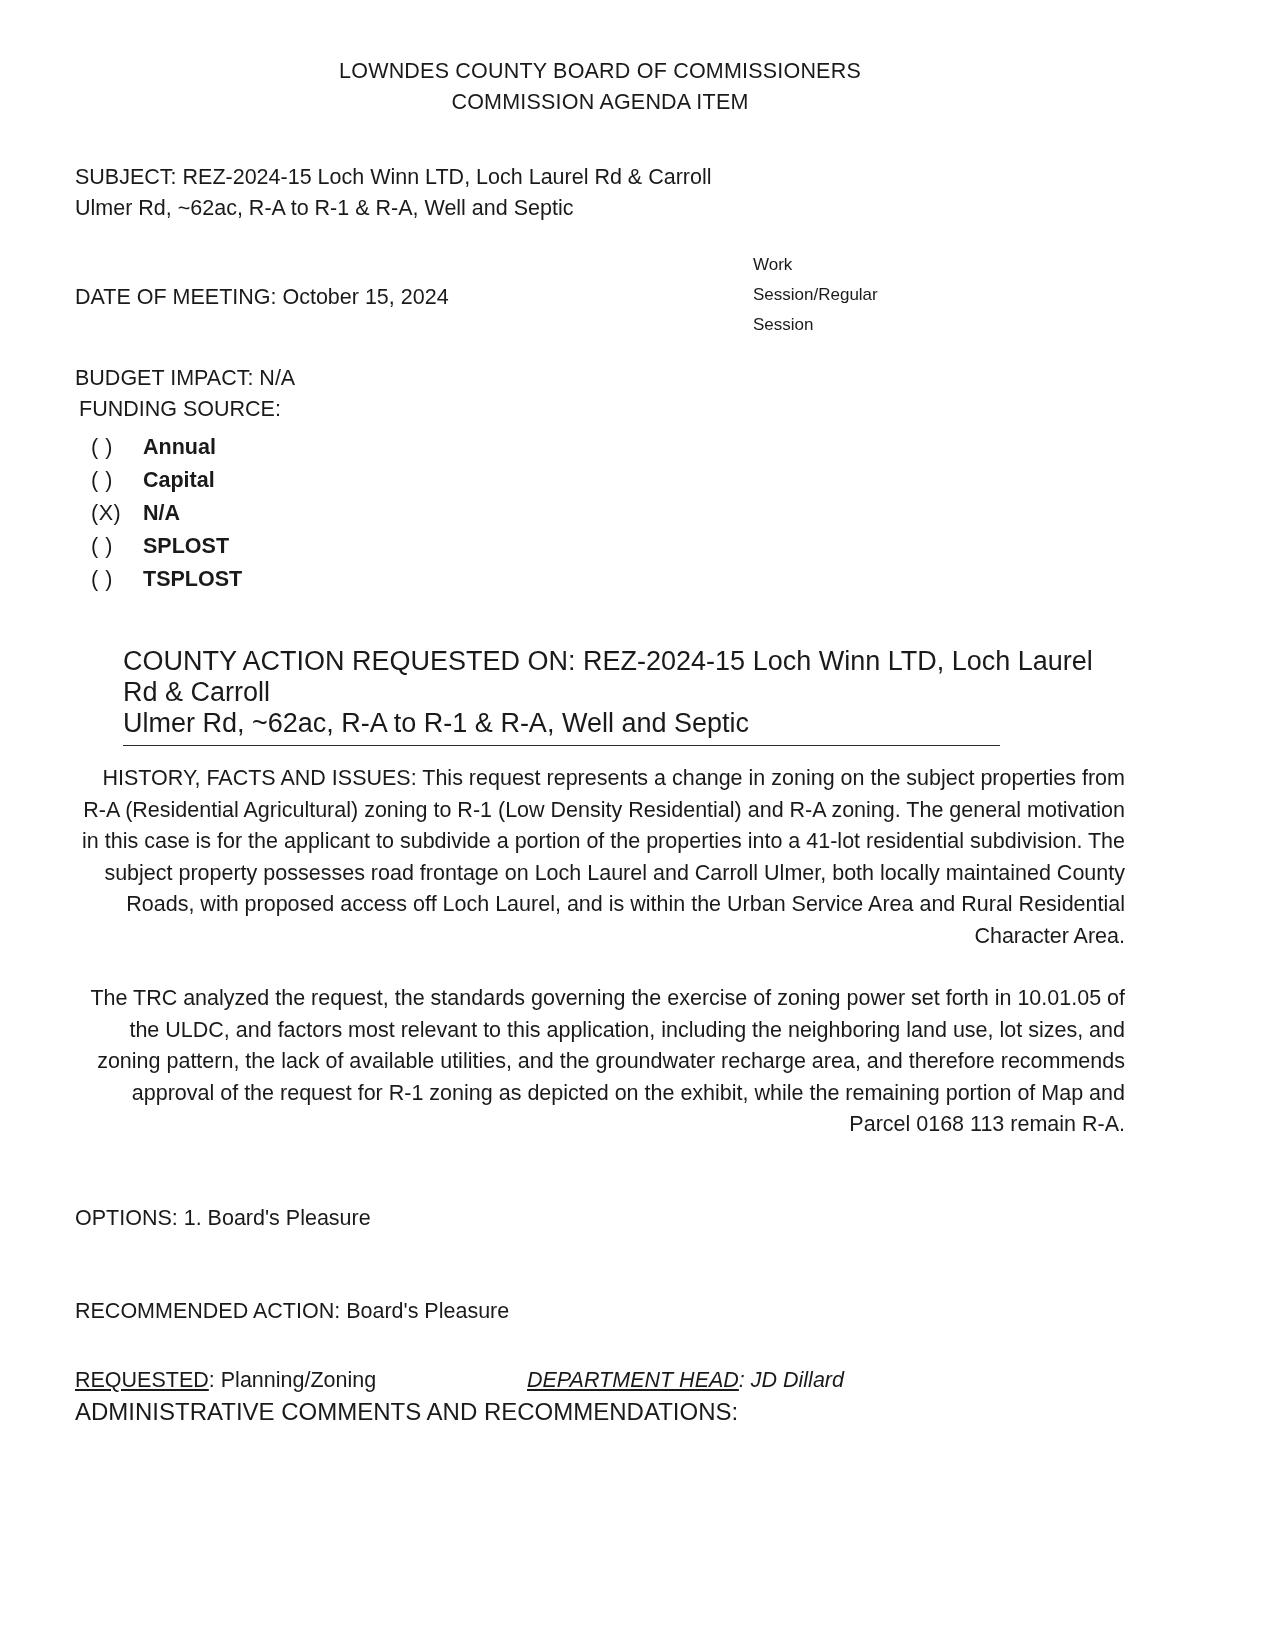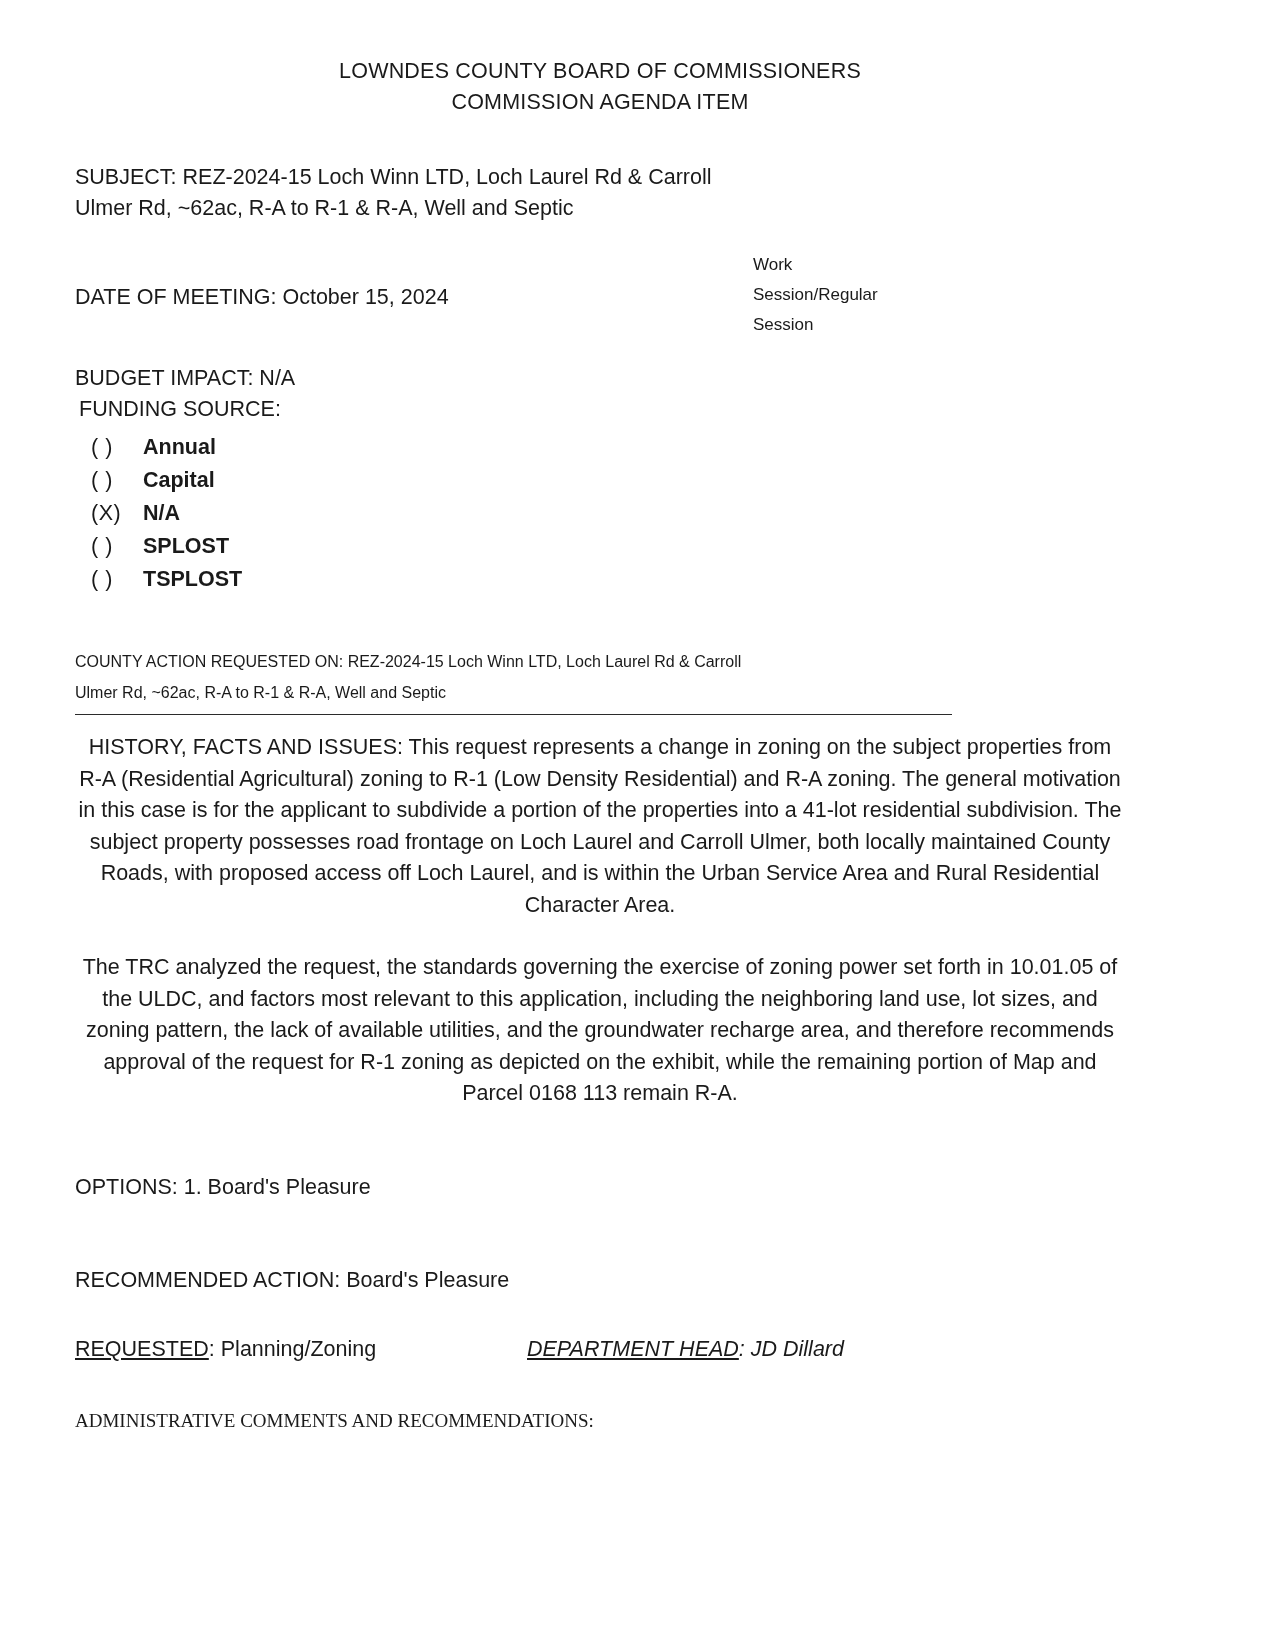--- a/index.html
+++ b/index.html
@@ -75,34 +75,35 @@
     width: 52px;
     flex: none;
     letter-spacing: 0.5px;
   }
   .funding-text {
     flex: 1;
     font-weight: bold;
   }
   .action-block {
     margin-top: 50px;
-    font-size: 16px;
-    line-height: 31px;
+    font-size: 27px;
+    line-height: 31px;
+    margin-left: 48px;
   }
   .rule {
     border: none;
     border-top: 1.4px solid #2b2b2b;
     margin: 6px 0 0 0;
     width: 877px;
   }
   .body-text {
     margin-top: 17px;
     font-size: 21.5px;
     line-height: 31.5px;
-    text-align: center;
+    text-align: right;
     max-width: 1060px;
   }
   .body-text p {
     margin: 0;
   }
   .gap-para { height: 31px; }
   .options {
     margin-top: 62px;
     font-size: 21.5px;
     line-height: 31px;
@@ -120,24 +121,22 @@
     height: 31px;
   }
   .dept-head-col {
     position: absolute;
     left: 452px;
     top: 0;
     font-style: italic;
   }
   .u { text-decoration: underline; }
   .admin {
-    margin-top: 40px;
-    font-size: 19px;
-    line-height: 31px;
-    font-family: Liberation Serif, serif;
+    font-size: 24px;
+    line-height: 31px;
   }
 </style>
 </head>
 <body>
 
 <div class="page">
 
   <div class="header">
     <div>LOWNDES COUNTY BOARD OF COMMISSIONERS</div>
     <div>COMMISSION AGENDA ITEM</div>

